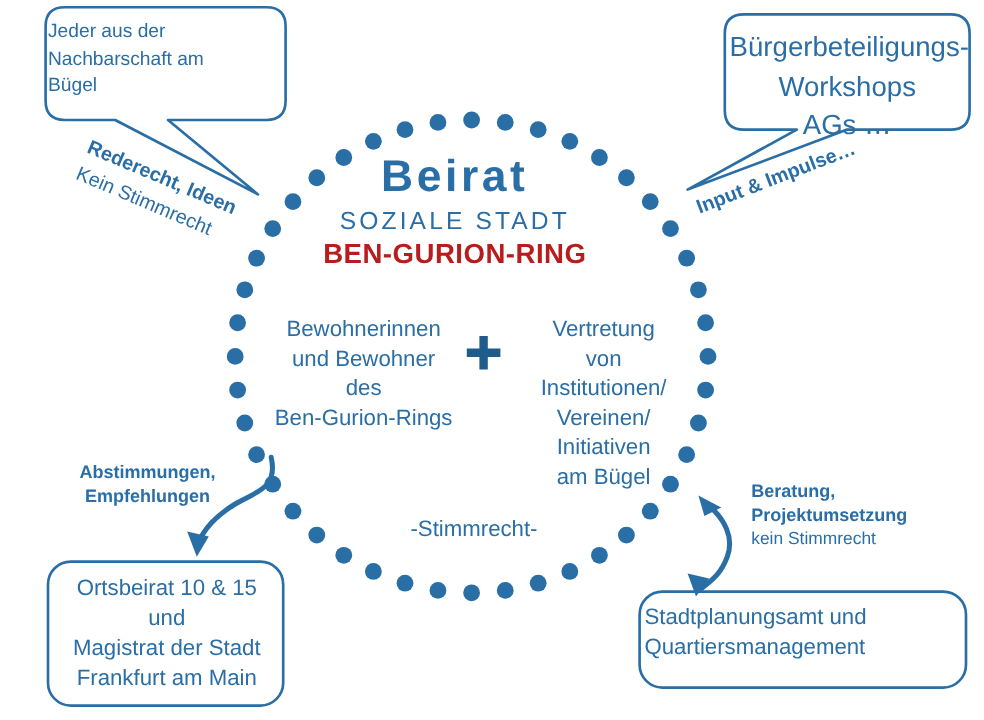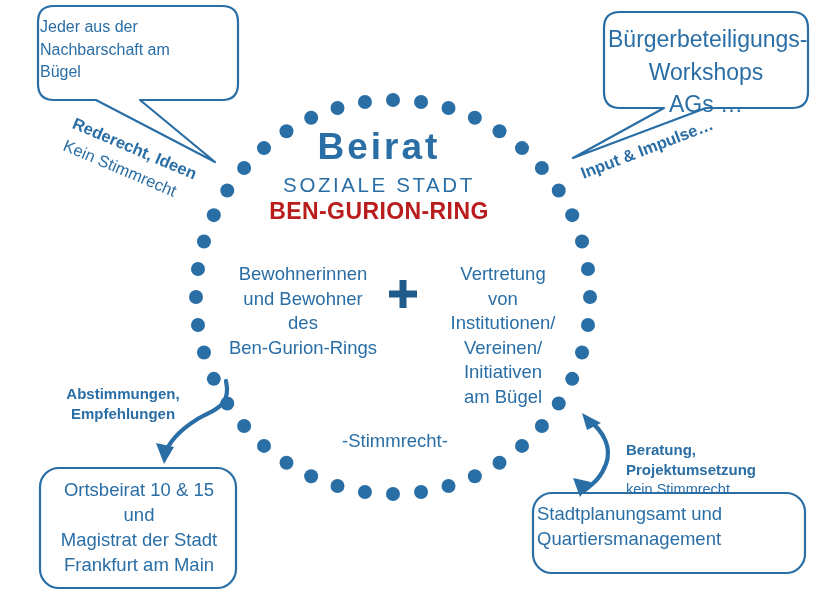--- a/index.html
+++ b/index.html
@@ -88,21 +88,21 @@
     font-size:16.5px;font-weight:bold;
   }
 
   
   #lbl-bl{
     left:48px;top:361px;width:150px;
     text-align:center;font-size:15px;font-weight:bold;line-height:1.3;margin-top:23px;
   }
   #lbl-br{
     left:626px;top:400px;width:180px;
-    text-align:left;font-size:15px;line-height:1.32;margin-top:40px;
+    text-align:left;font-size:15px;line-height:1.32;
   }
   #lbl-br .b{font-weight:bold;display:block;}
   #lbl-br .n{display:block;font-weight:normal;font-size:14.5px;}
 </style>
 </head>
 <body>
 
 <div id="stage">
 
   <svg id="art" viewBox="0 0 820 600">

